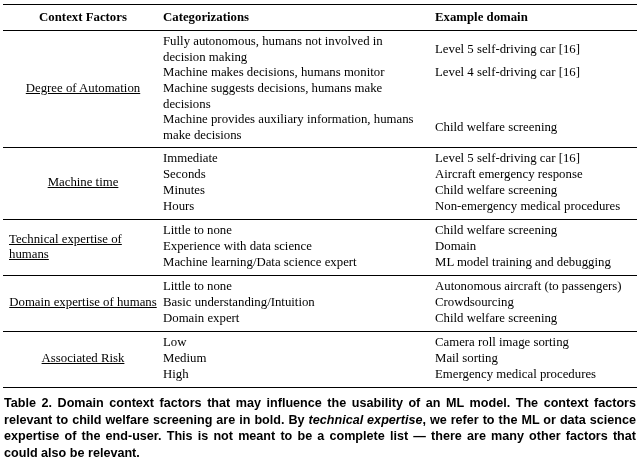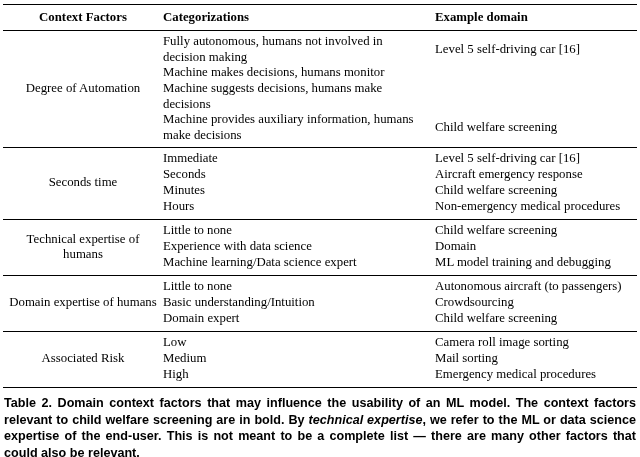--- a/index.html
+++ b/index.html
@@ -37,24 +37,25 @@
   .group {
     display: flex;
     border-top: 1px solid #000;
     padding: 3px 0 4px 0;
   }
   .factor-cell {
     width: 160px;
     display: flex;
     align-items: center;
     justify-content: center;
-    text-align: center;
+    text-align: left;
     line-height: 15.5px;
     box-sizing: border-box;
     padding: 0 6px;
+    text-decoration: underline;
   }
   .group-rows {
     flex: 1;
     display: flex;
     flex-direction: column;
   }
   .trow {
     display: flex;
     align-items: center;
     min-height: 16px;
@@ -101,35 +102,36 @@
   <div class="group">
     <div class="factor-cell">Degree of Automation</div>
     <div class="group-rows">
   <div class="trow">
     <div class="cat">Fully autonomous, humans not involved in decision making</div>
     <div class="ex">Level 5 self-driving car [16]</div>
   </div>
 
   <div class="trow">
     <div class="cat">Machine makes decisions, humans monitor</div>
+    <div class="ex">Level 4 self-driving car [16]</div>
   </div>
 
   <div class="trow">
     <div class="cat">Machine suggests decisions, humans make decisions</div>
   </div>
 
   <div class="trow">
     <div class="cat bold">Machine provides auxiliary information, humans make decisions</div>
     <div class="ex">Child welfare screening</div>
   </div>
 </div>
   </div>
 
   <div class="group">
-    <div class="factor-cell">Seconds time</div>
+    <div class="factor-cell">Machine time</div>
     <div class="group-rows">
   <div class="trow">
     <div class="cat">Immediate</div>
     <div class="ex">Level 5 self-driving car [16]</div>
   </div>
 
   <div class="trow">
     <div class="cat">Seconds</div>
     <div class="ex">Aircraft emergency response</div>
   </div>

